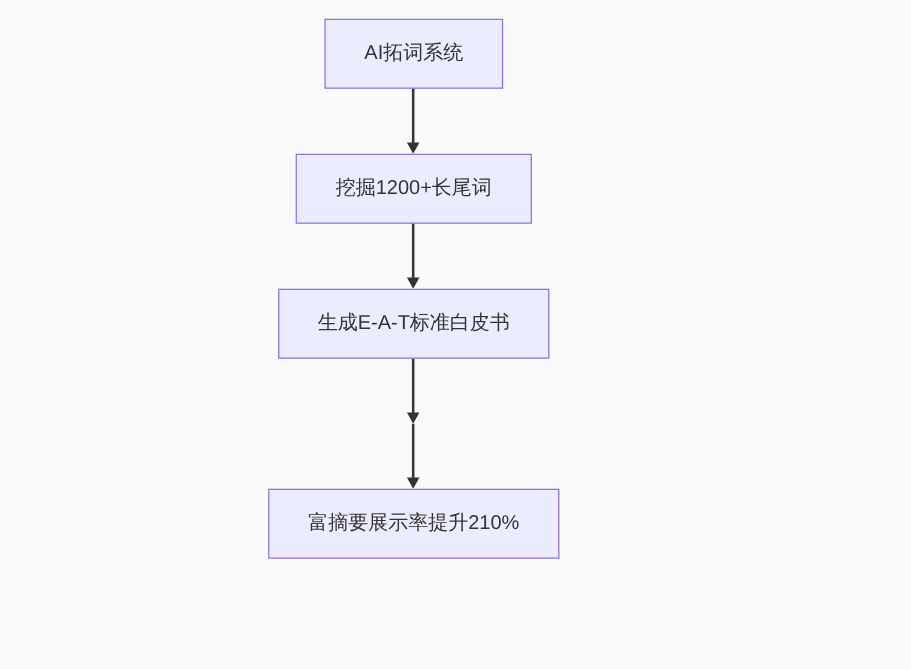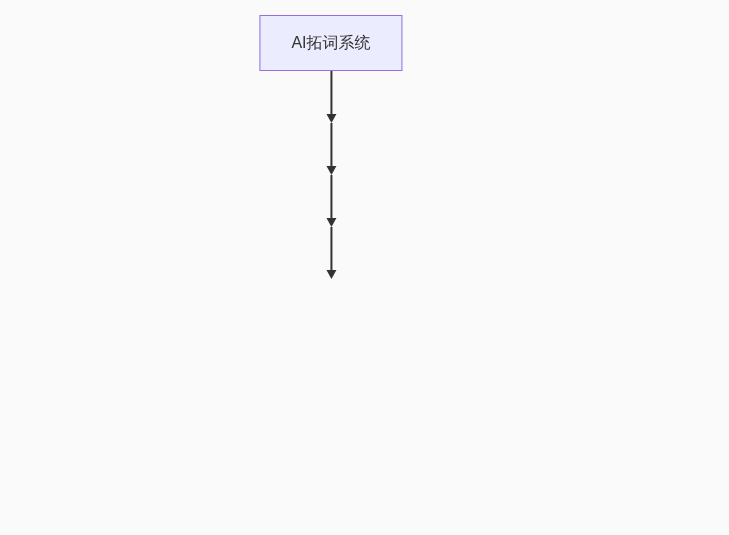--- a/index.html
+++ b/index.html
@@ -67,33 +67,42 @@
 
     <div class="node">
       <span>AI拓词系统</span>
     </div>
 
     <div class="edge">
       <div class="edge-line"></div>
       <div class="edge-head"></div>
     </div>
 
+    <div class="node">
+      <span>挖掘1200+长尾词</span>
+    </div>
+
+    <div class="edge">
+      <div class="edge-line"></div>
+      <div class="edge-head"></div>
+    </div>
+
+    <div class="node">
+      <span>生成E-A-T标准白皮书</span>
+    </div>
 
     <div class="edge">
       <div class="edge-line"></div>
       <div class="edge-head"></div>
     </div>
 
 
     <div class="edge">
       <div class="edge-line"></div>
       <div class="edge-head"></div>
     </div>
 
-
-    <div class="edge">
-      <div class="edge-line"></div>
-      <div class="edge-head"></div>
+    <div class="node">
+      <span>富摘要展示率提升210%</span>
     </div>
-
 
   </div>
 </div>
 
 </body></html>

